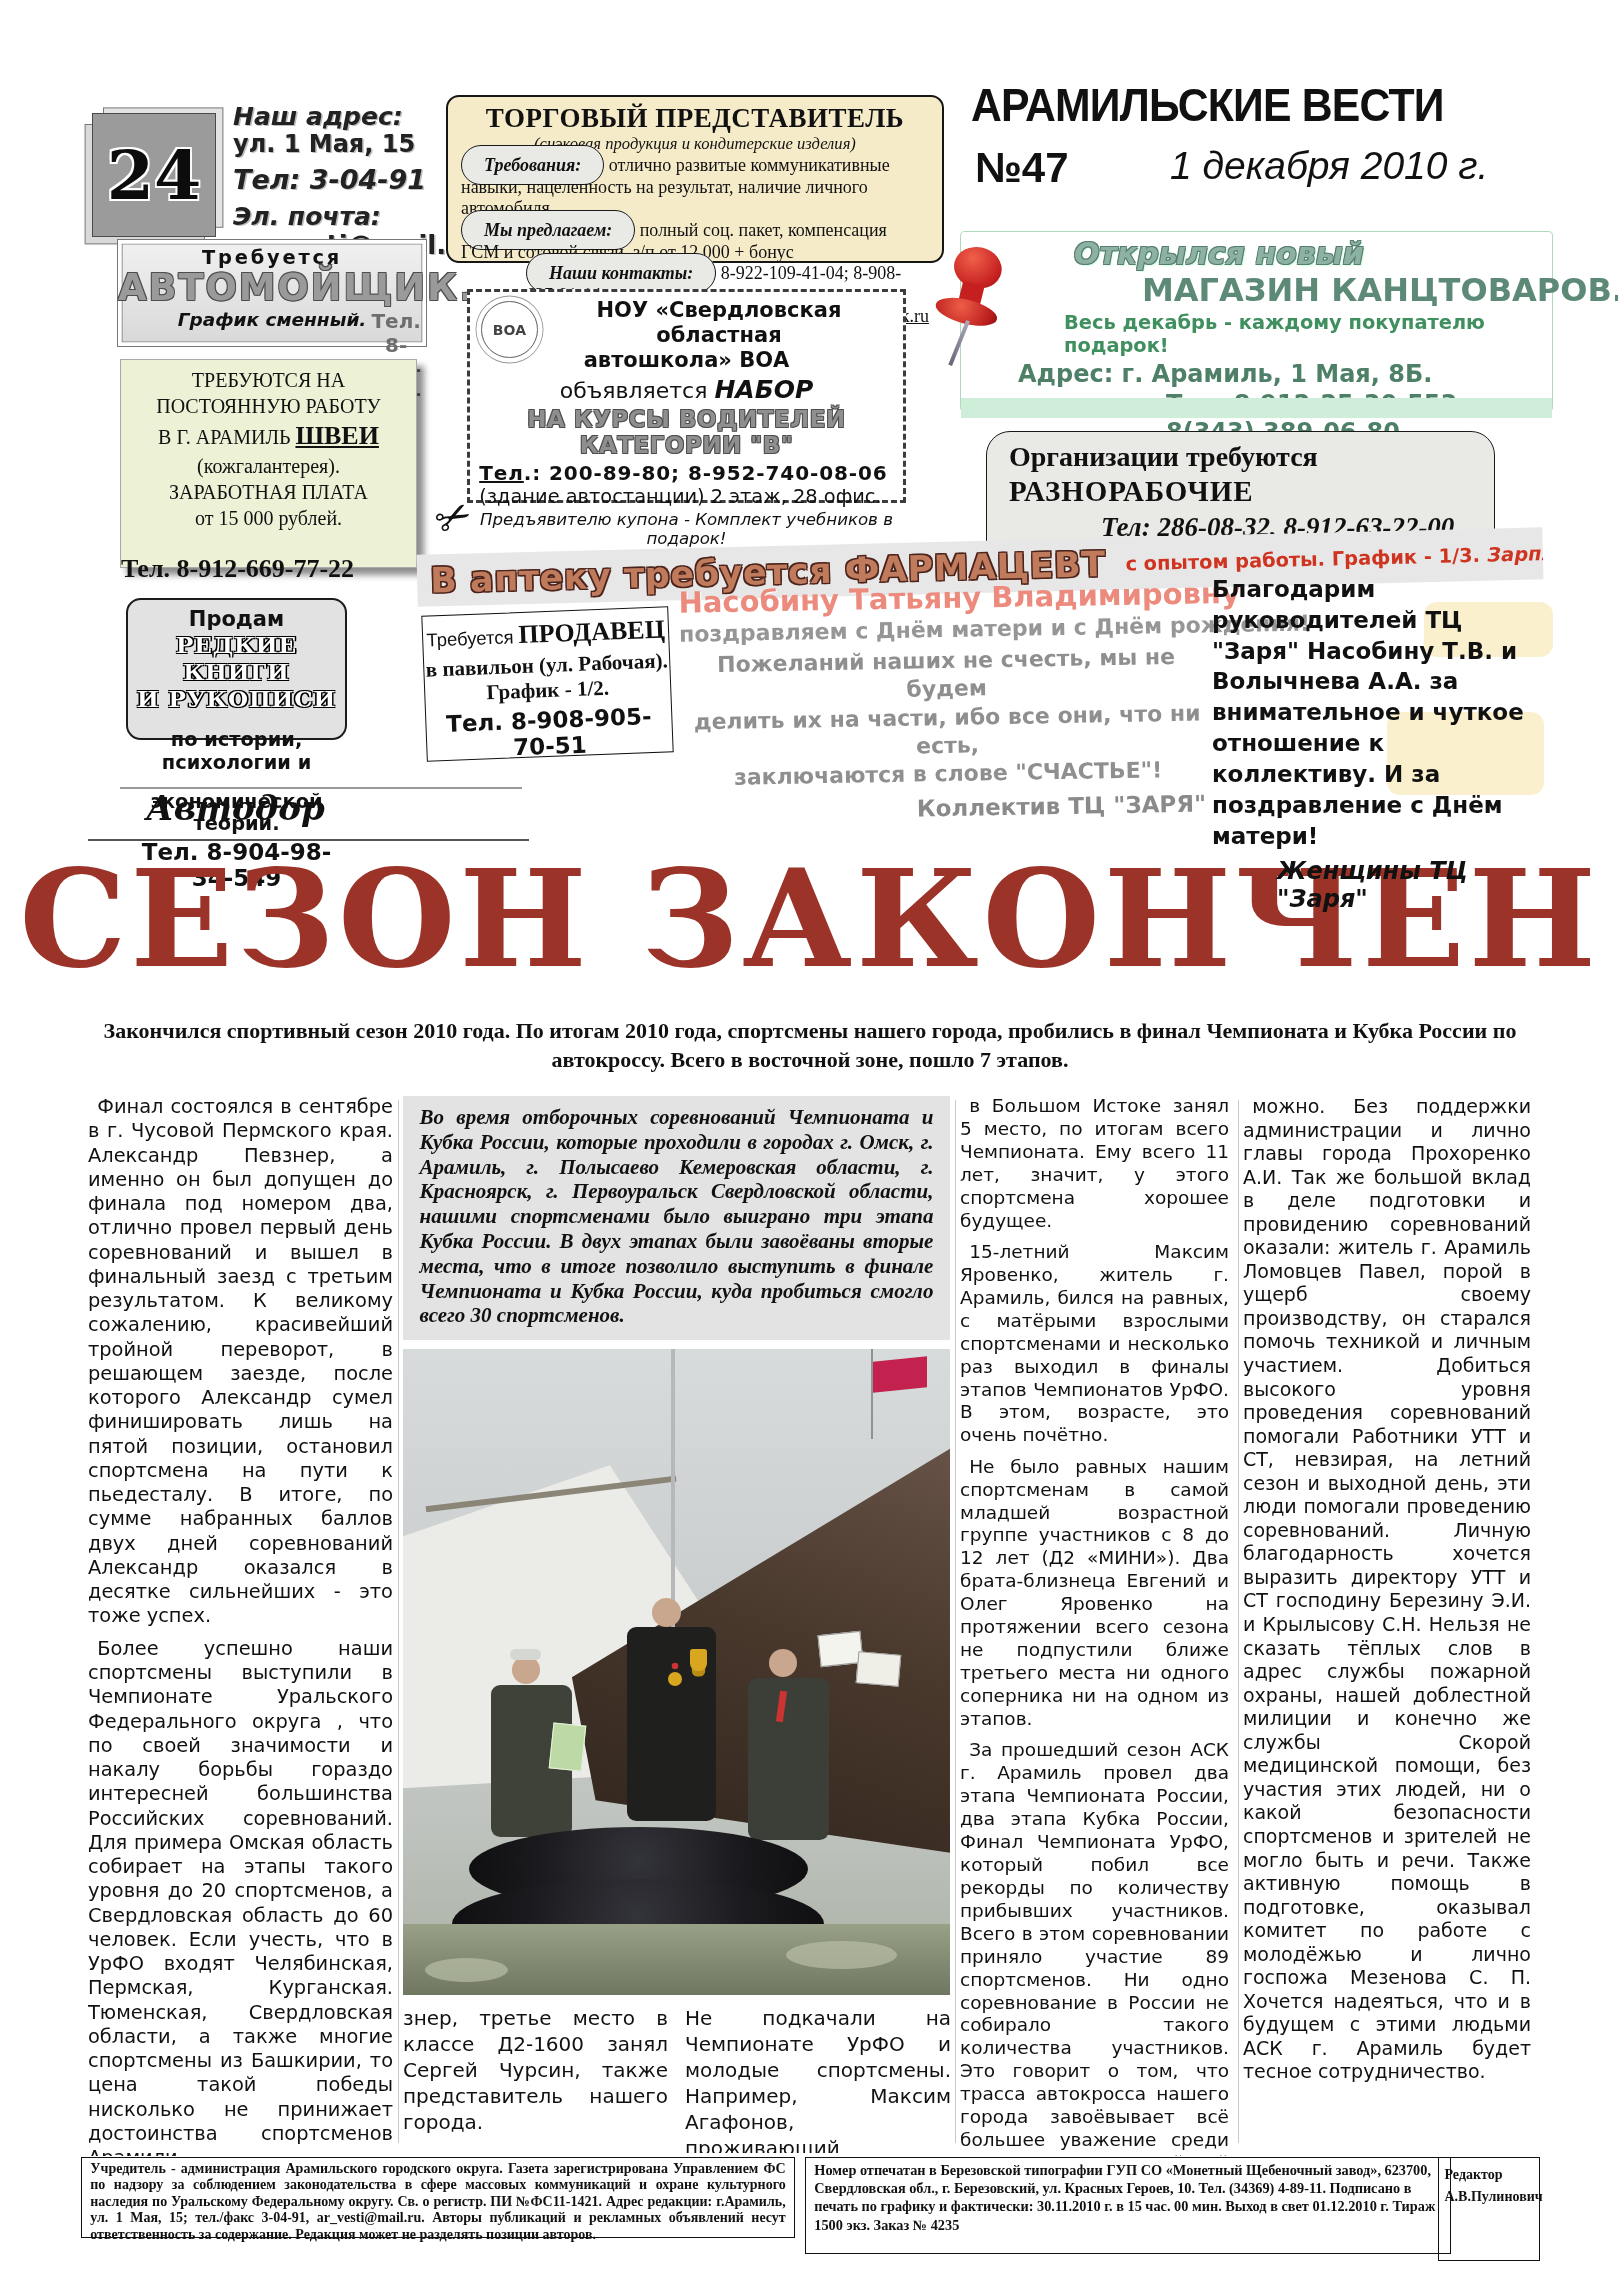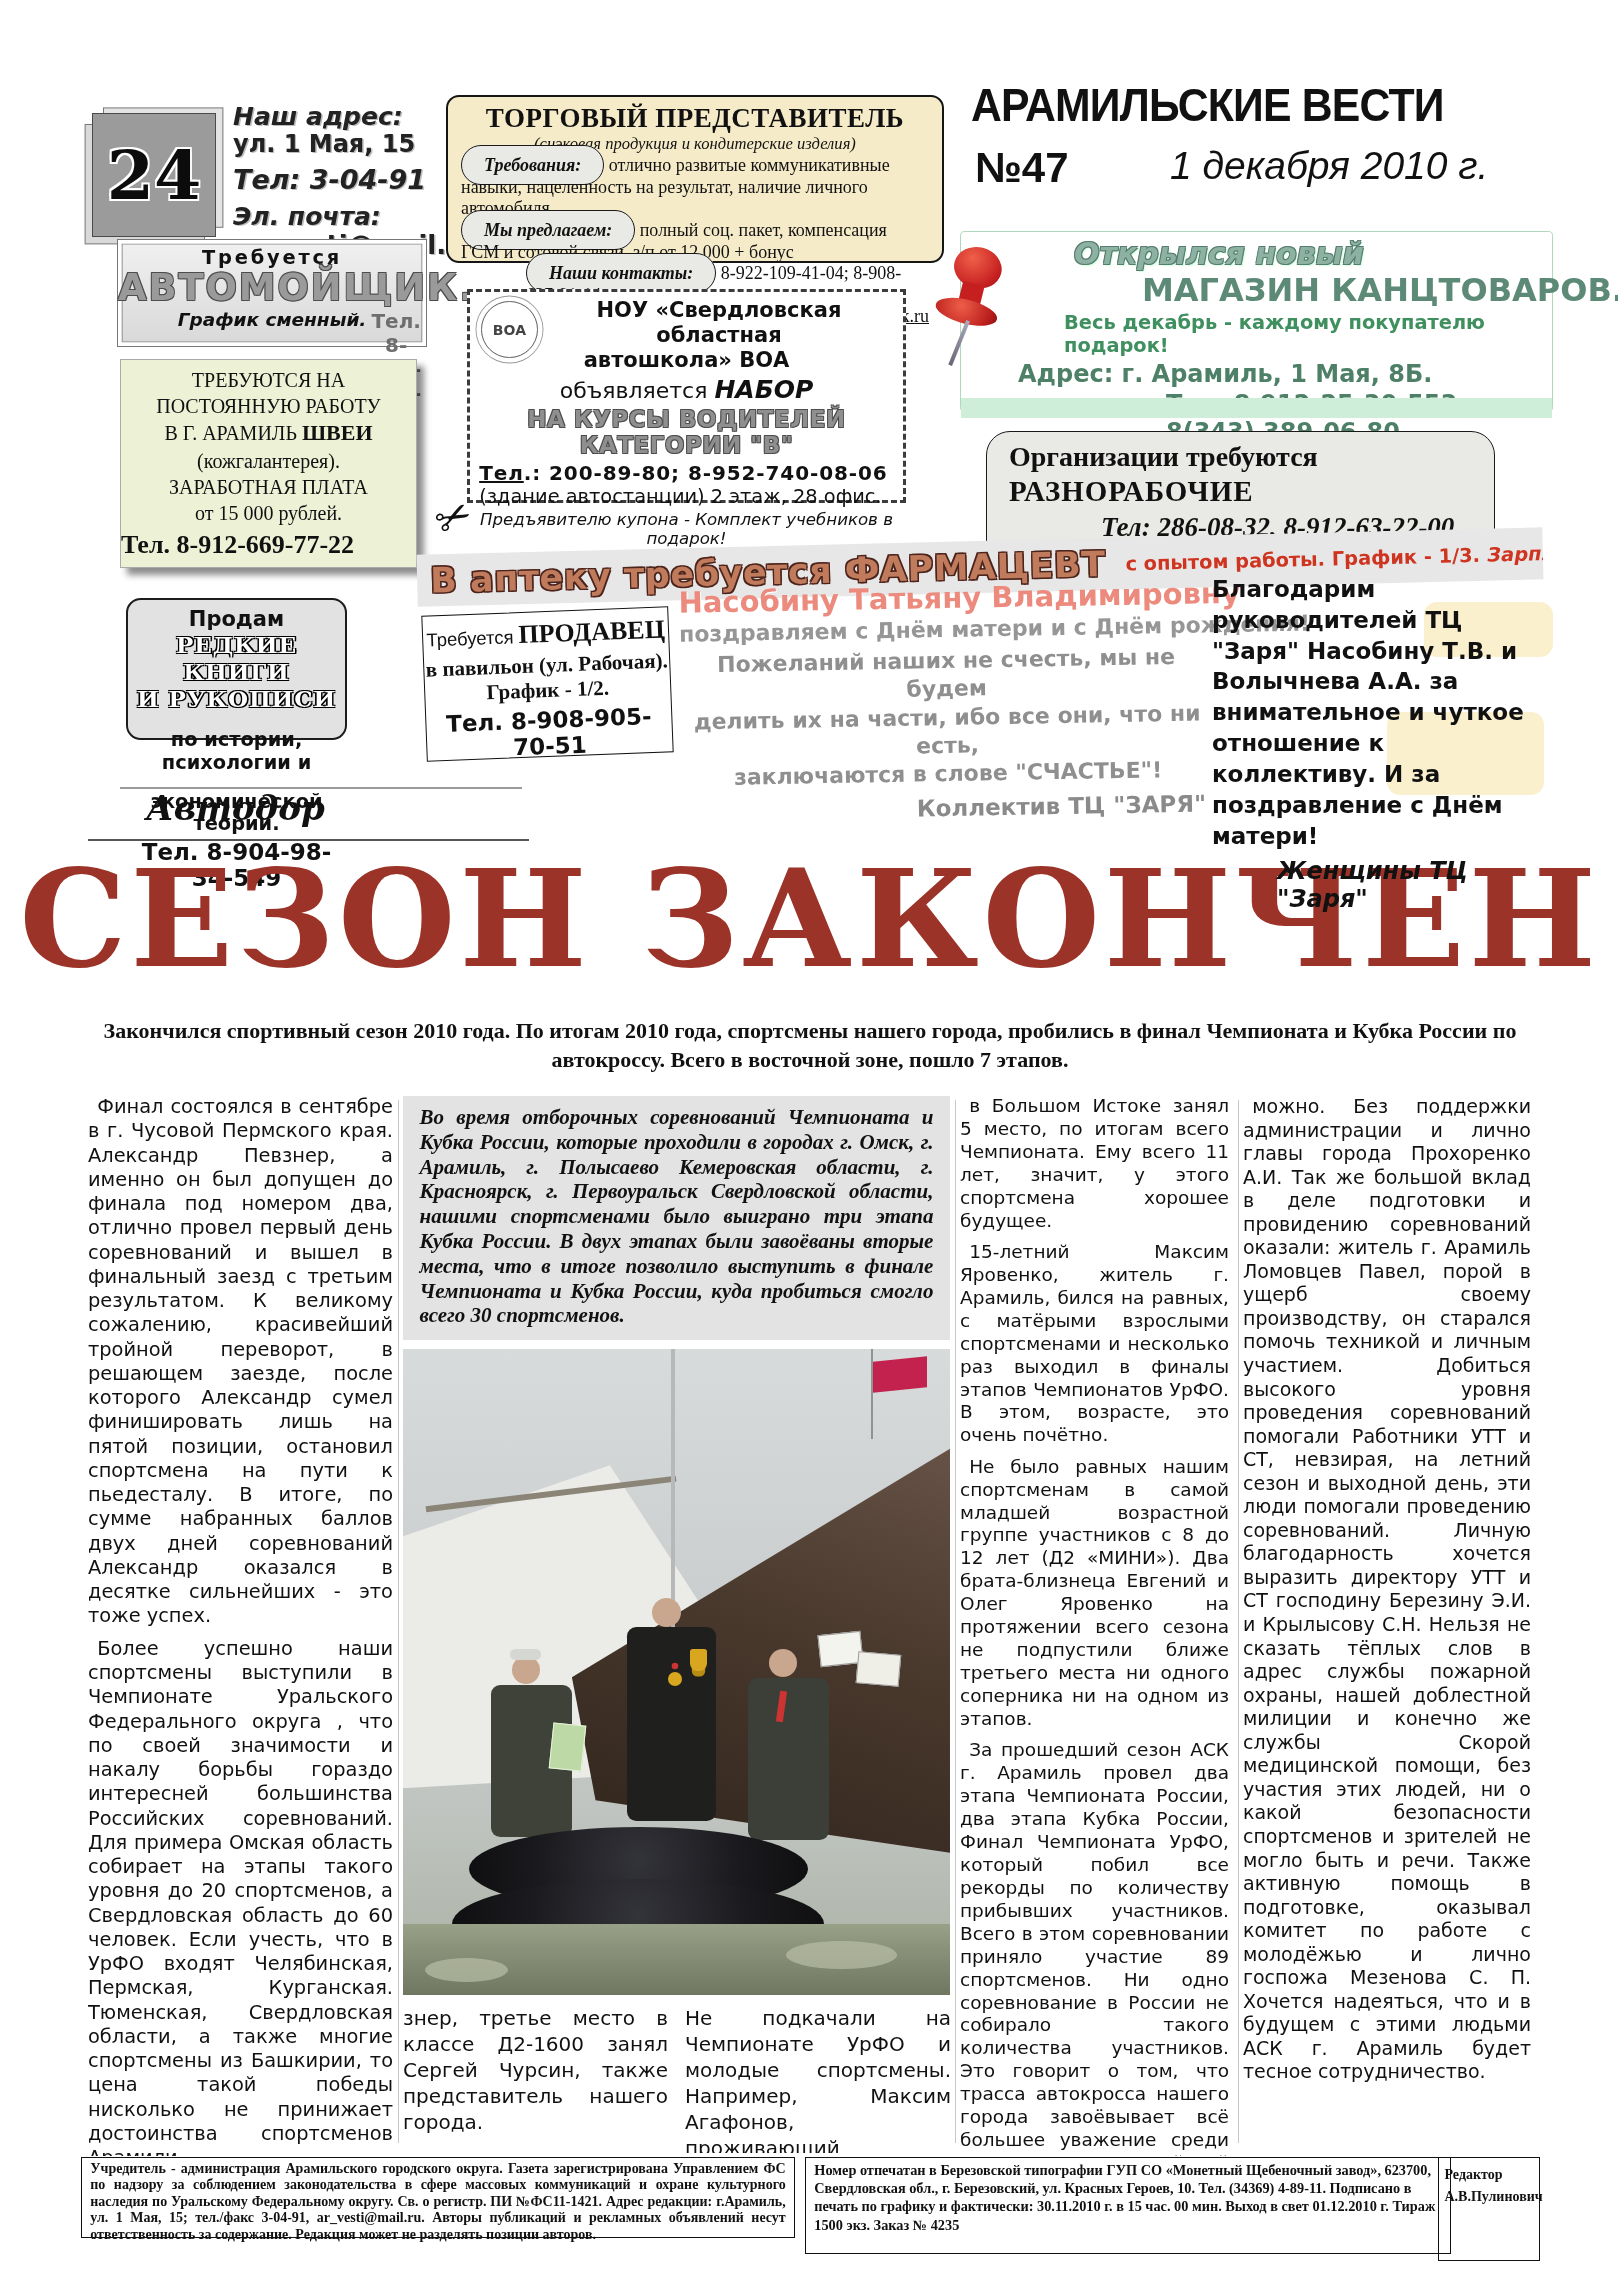--- a/index.html
+++ b/index.html
@@ -47,22 +47,22 @@
             text-shadow:0.9px 0.9px 0 #4d4d4d,-0.9px -0.9px 0 #4d4d4d,0.9px -0.9px 0 #4d4d4d,-0.9px 0.9px 0 #4d4d4d;}
   .wash .w3{font-size:18.5px;margin-top:1.8px;}
   .wash .w3 .it{font-style:italic;font-weight:bold;}
   .wash .w3 .ph{font-weight:bold;color:#6e6e6e;font-size:20px;}
 
   
   .sew{left:120px;top:359px;width:297px;height:209px;background:#edf2d6;border:0.9px solid #aaa;
        box-shadow:6.5px 6.5px 6.5px rgba(0,0,0,.45);text-align:center;font-family:"Liberation Serif",serif;
        padding-top:7.4px;box-sizing:border-box;line-height:1.3;}
   .sew .a{font-size:20px;}
-  .sew .bld{font-weight:bold;font-size:22px;}
-  .sew .ph{font-size:26px;font-weight:bold;margin-top:2px;}
+  .sew .bld{font-weight:bold;font-size:26px;text-decoration:underline;}
+  .sew .ph{font-size:26px;font-weight:bold;margin-top:21px;}
 
   
   .coupon{left:467px;top:289px;width:439px;height:214px;border:3.7px dashed #3c3c3c;background:#fff;
           box-sizing:border-box;padding:5.5px 9.2px 0 9.2px;text-align:center;}
   .voa{position:absolute;left:11px;top:9.2px;width:55px;height:55px;border:1.8px solid #666;border-radius:50%;
        display:flex;align-items:center;justify-content:center;font-size:14px;font-weight:bold;color:#444;
        box-shadow:0 0 0 4.6px #fff,0 0 0 5.5px #999;}
   .coupon .c1{font-size:21px;font-weight:bold;line-height:1.2;}
   .coupon .c3{font-size:22px;margin-top:1.8px;}
   .coupon .c3 b{font-style:italic;font-size:25px;}

